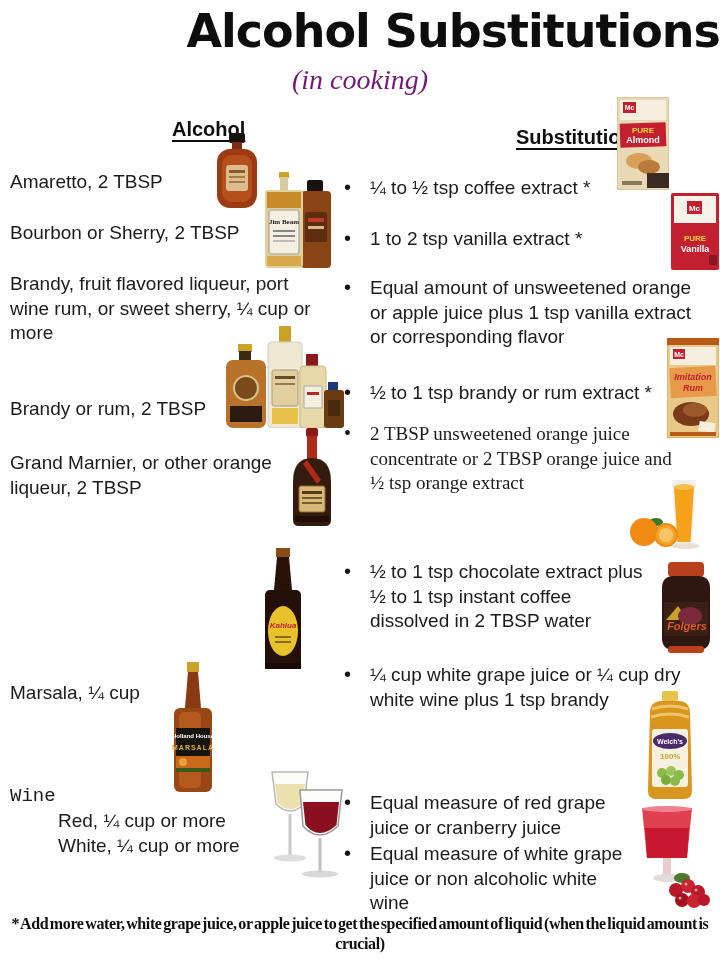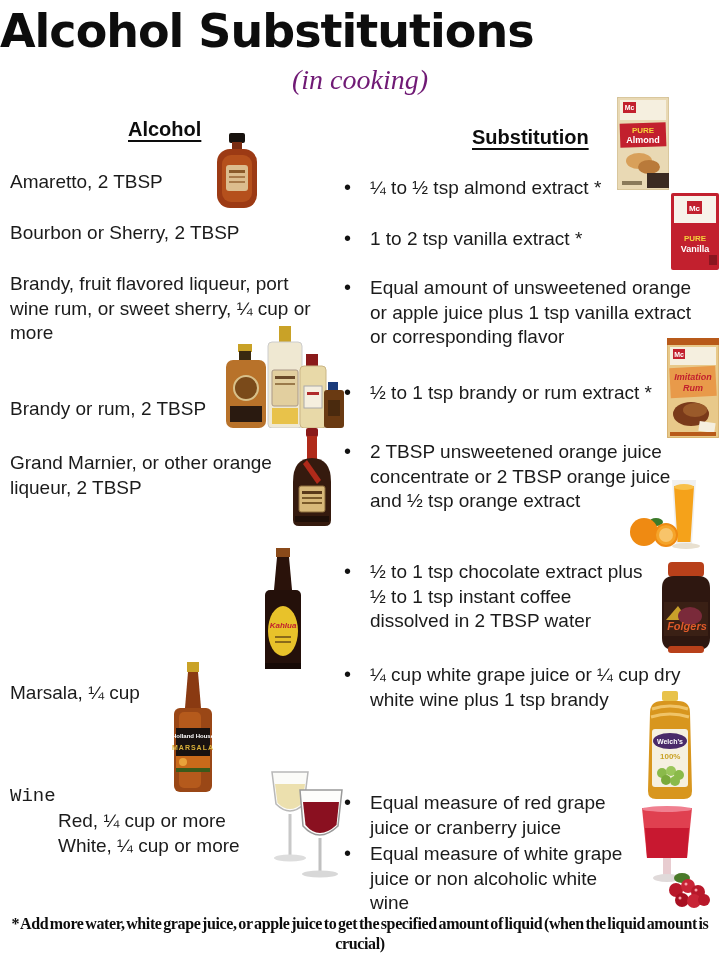--- a/index.html
+++ b/index.html
@@ -1,31 +1,31 @@
 <!DOCTYPE html>
 <html><head>
 <meta charset="utf-8">
 <style>
   html,body { margin:0; padding:0; background:#ffffff; }
   .page {
     position:relative; width:720px; height:960px; background:#ffffff;
     font-family:"Liberation Sans", sans-serif; color:#1b1b1b; overflow:hidden;
   }
   .title {
-    position:absolute; top:4px; left:0; width:100%; text-align:left;
+    position:absolute; top:4px; left:0; width:100%; text-align:right;
     font-family:"DejaVu Sans", sans-serif; font-weight:900; font-size:46px;
     letter-spacing:-1px; color:#0d0d0d;
   }
   .subtitle {
     position:absolute; top:64px; left:0; width:100%; text-align:center;
     font-family:"Liberation Serif", serif; font-style:italic; font-size:28px; color:#701a75;
   }
   .colhead {
     position:absolute; font-weight:700; font-size:20px; color:#0d0d0d;
-    text-decoration:underline; text-decoration-thickness:2px; text-underline-offset:4px;
+    text-decoration:underline; text-decoration-thickness:2px; text-underline-offset:4px;margin-left:44px;
   }
   .alc { position:absolute; font-size:19px; line-height:1.3; }
   .sub { position:absolute; font-size:19px; line-height:1.3; }
   .sub::before {
     content:"•"; position:absolute; left:-26px; top:-2px; font-size:20px; color:#111;
   }
   .img { position:absolute; }
   .img svg { display:block; width:100%; height:100%; }
   .footnote {
     position:absolute; bottom:6px; left:0; width:100%; text-align:center;
@@ -47,43 +47,62 @@
   <div class="alc" style="left:10px; top:170px; width:260px;">Amaretto, 2 TBSP</div>
   <div class="alc" style="left:10px; top:221px; width:300px;">Bourbon or Sherry, 2 TBSP</div>
   <div class="alc" style="left:10px; top:272px; width:302px;">Brandy, fruit flavored liqueur, port wine rum, or sweet sherry, ¼ cup or more</div>
   <div class="alc" style="left:10px; top:397px; width:260px;">Brandy or rum, 2 TBSP</div>
   <div class="alc" style="left:10px; top:451px; width:285px;">Grand Marnier, or other orange liqueur, 2 TBSP</div>
   <div class="alc" style="left:10px; top:681px; width:220px;">Marsala, ¼ cup</div>
   <div class="alc" style="left:10px; top:784px; width:120px;font-family:Liberation Mono, monospace;">Wine</div>
   <div class="alc" style="left:58px; top:809px; width:220px;">Red, ¼ cup or more</div>
   <div class="alc" style="left:58px; top:834px; width:230px;">White, ¼ cup or more</div>
 
-  <div class="sub" style="left:370px; top:176px; width:300px;">¼ to ½ tsp almond extract *</div>
+  <div class="sub" style="left:370px; top:176px; width:300px;">¼ to ½ tsp coffee extract *</div>
   <div class="sub" style="left:370px; top:227px; width:300px;">1 to 2 tsp vanilla extract *</div>
   <div class="sub" style="left:370px; top:276px; width:325px;">Equal amount of unsweetened orange or apple juice plus 1 tsp vanilla extract or corresponding flavor</div>
   <div class="sub" style="left:370px; top:381px; width:300px;">½ to 1 tsp brandy or rum extract *</div>
-  <div class="sub" style="left:370px; top:440px; width:310px;">2 TBSP unsweetened orange juice concentrate or 2 TBSP orange juice and ½ tsp orange extract</div>
+  <div class="sub" style="left:370px; top:422px; width:310px;font-family:Liberation Serif, serif;">2 TBSP unsweetened orange juice concentrate or 2 TBSP orange juice and ½ tsp orange extract</div>
   <div class="sub" style="left:370px; top:560px; width:285px;">½ to 1 tsp chocolate extract plus ½ to 1 tsp instant coffee dissolved in 2 TBSP water</div>
   <div class="sub" style="left:370px; top:663px; width:320px;">¼ cup white grape juice or ¼ cup dry white wine plus 1 tsp brandy</div>
   <div class="sub" style="left:370px; top:791px; width:245px;">Equal measure of red grape juice or cranberry juice</div>
   <div class="sub" style="left:370px; top:842px; width:265px;">Equal measure of white grape juice or non alcoholic white wine</div>
 
   <div class="img" style="left:213px; top:133px; width:48px; height:78px;">
     <svg viewBox="0 0 48 78">
       <rect x="16" y="0" width="16" height="10" rx="2" fill="#17120e"></rect>
       <rect x="19" y="9" width="10" height="9" fill="#7a2d12"></rect>
       <rect x="4" y="16" width="40" height="59" rx="13" fill="#9c3a14"></rect>
       <rect x="9" y="22" width="30" height="47" rx="9" fill="#b5501c"></rect>
       <rect x="13" y="32" width="22" height="26" rx="3" fill="#dcbd8e"></rect>
       <rect x="16" y="37" width="16" height="3" fill="#8a5a2a"></rect>
       <rect x="16" y="43" width="16" height="2" fill="#a87a4a"></rect>
       <rect x="16" y="48" width="16" height="2" fill="#a87a4a"></rect>
     </svg>
   </div>
 
+  <div class="img" style="left:257px; top:172px; width:80px; height:96px;">
+    <svg viewBox="0 0 80 96">
+      <rect x="50" y="8" width="16" height="12" rx="2" fill="#17120e"></rect>
+      <rect x="44" y="19" width="30" height="77" rx="4" fill="#8a4516"></rect>
+      <rect x="48" y="40" width="22" height="30" rx="2" fill="#5e2c0e"></rect>
+      <rect x="51" y="46" width="16" height="4" fill="#c0392b"></rect>
+      <rect x="51" y="54" width="16" height="3" fill="#d8b98a"></rect>
+      <rect x="22" y="0" width="10" height="6" fill="#c9a227"></rect>
+      <rect x="23" y="5" width="8" height="15" fill="#d8c9a0"></rect>
+      <path d="M8,20 Q8,18 12,18 L42,18 Q46,18 46,20 L46,92 Q46,96 42,96 L12,96 Q8,96 8,92 Z" fill="#e2cf9f"></path>
+      <rect x="10" y="20" width="34" height="16" fill="#c98a28"></rect>
+      <rect x="12" y="38" width="30" height="44" rx="2" fill="#f5efdf" stroke="#999" stroke-width="1"></rect>
+      <text x="27" y="52" font-size="7" font-weight="bold" text-anchor="middle" fill="#222" font-family="Liberation Serif, serif">Jim Beam</text>
+      <rect x="16" y="58" width="22" height="2" fill="#888"></rect>
+      <rect x="16" y="63" width="22" height="2" fill="#888"></rect>
+      <rect x="16" y="68" width="22" height="2" fill="#bbb"></rect>
+      <rect x="10" y="84" width="34" height="10" fill="#d8a84a"></rect>
+    </svg>
+  </div>
 
   <div class="img" style="left:617px; top:97px; width:52px; height:93px;">
     <svg viewBox="0 0 52 93">
       <rect x="0" y="0" width="52" height="93" rx="2" fill="#e9d9b4" stroke="#c9b585" stroke-width="1"></rect>
       <rect x="3" y="3" width="46" height="20" fill="#f5efdf"></rect>
       <rect x="6" y="5" width="13" height="11" fill="#c2202e"></rect>
       <text x="12.5" y="13" font-size="7" font-weight="bold" text-anchor="middle" fill="#fff">Mc</text>
       <rect x="3" y="26" width="46" height="24" fill="#c2202e" transform="rotate(-2 26 38)"></rect>
       <text x="26" y="36" font-size="8" font-weight="bold" text-anchor="middle" fill="#f5d23a">PURE</text>
       <text x="26" y="46" font-size="9" font-weight="bold" text-anchor="middle" fill="#ffffff">Almond</text>

